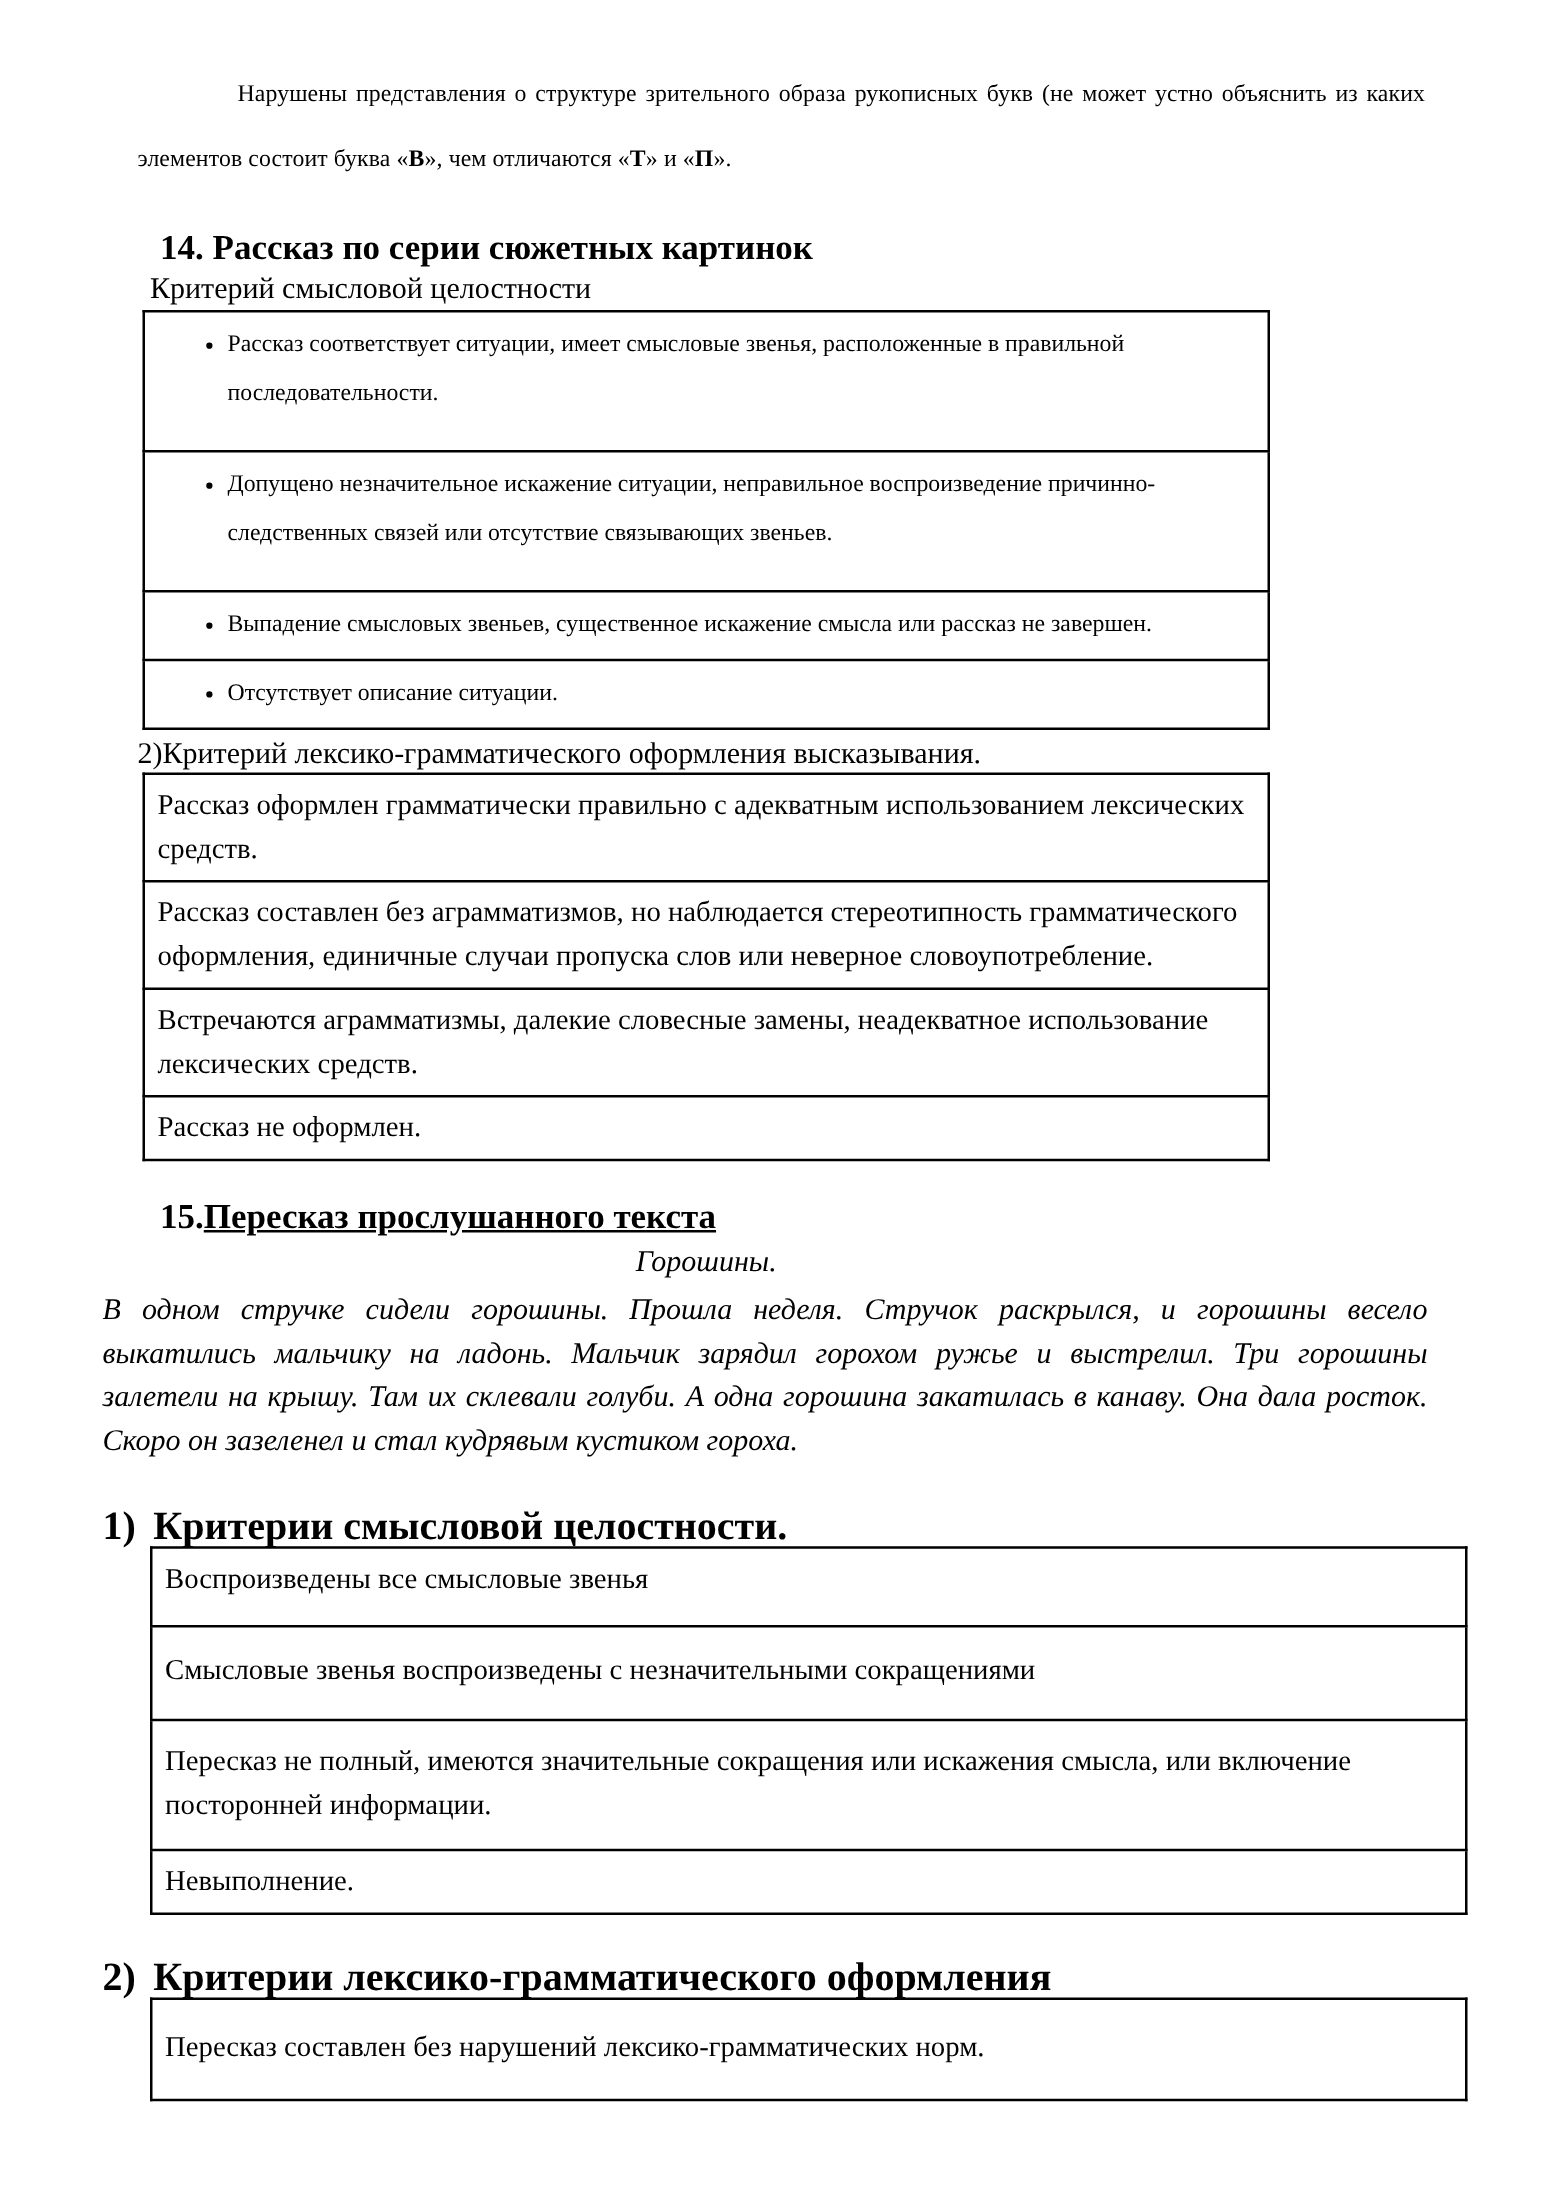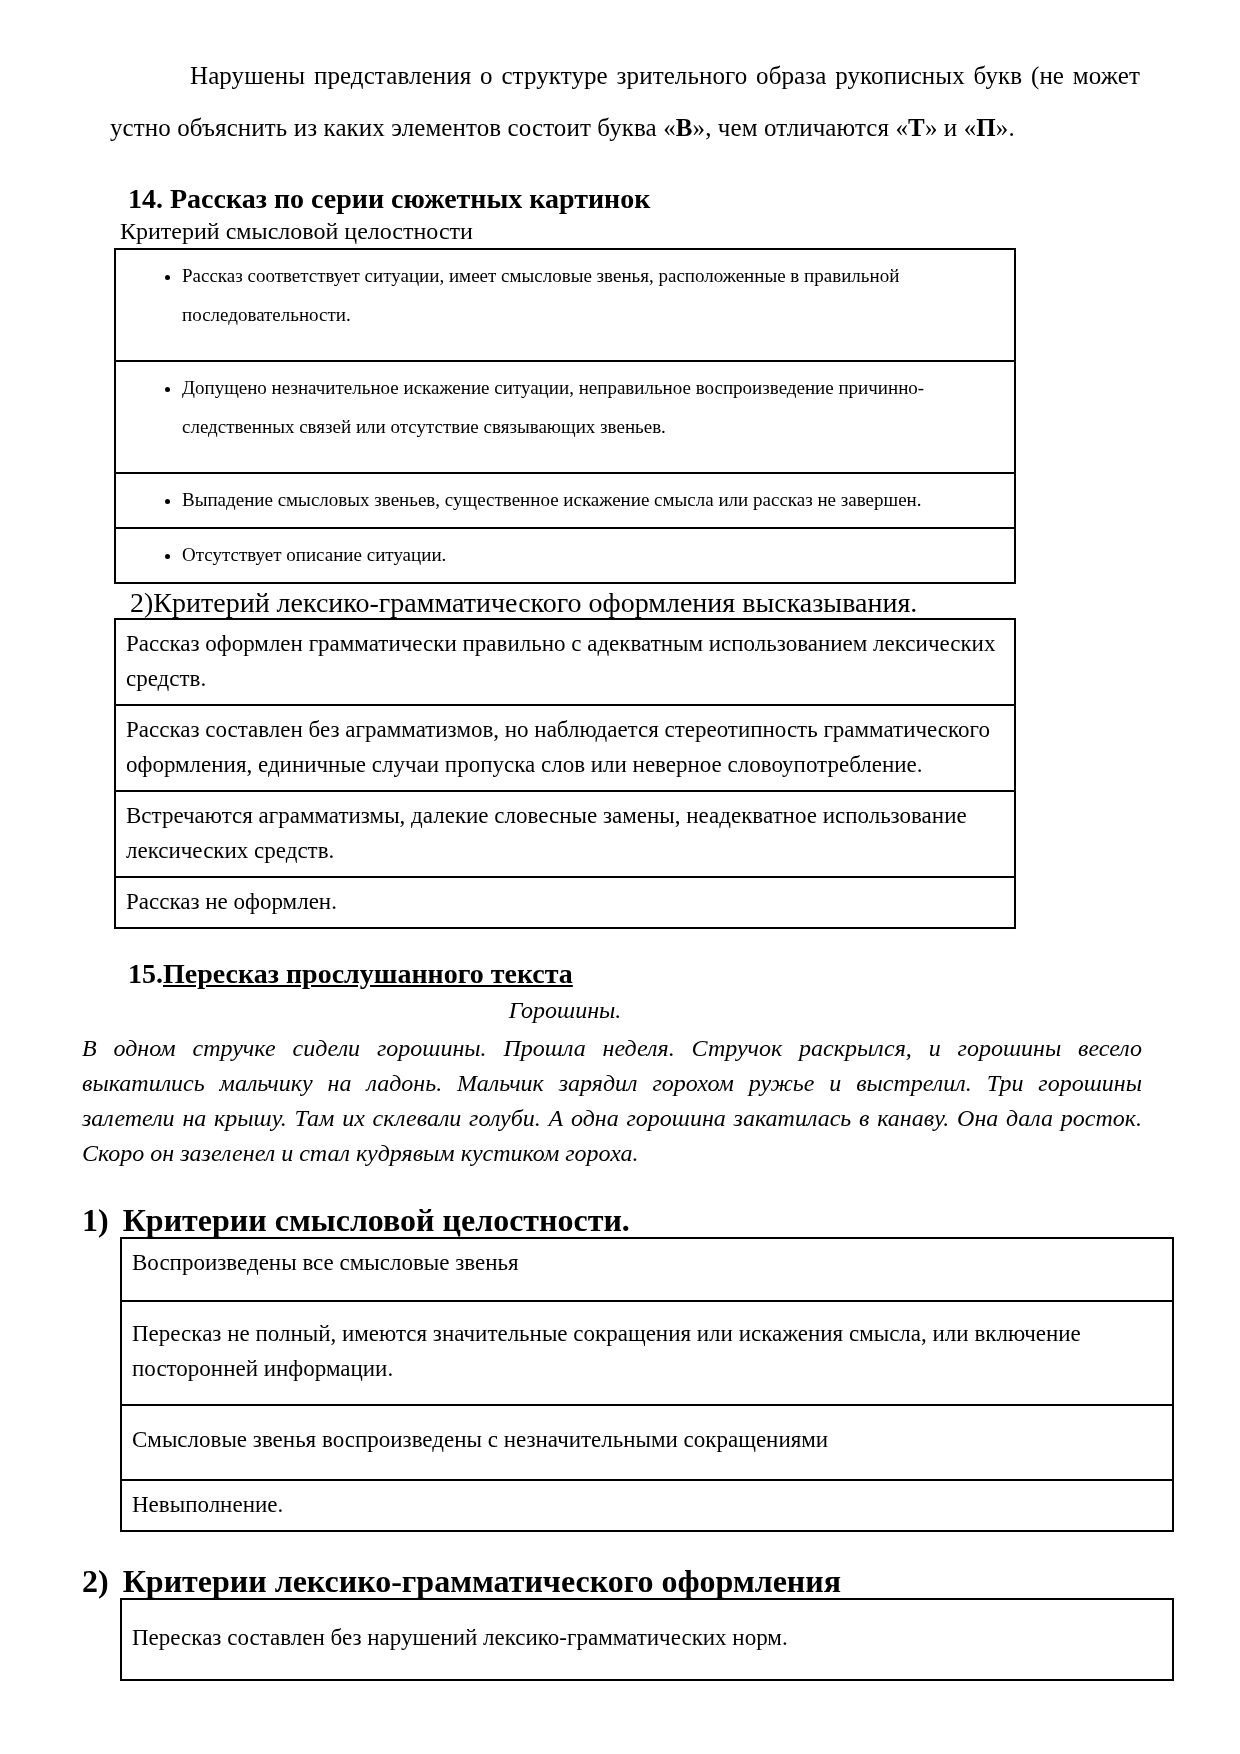--- a/index.html
+++ b/index.html
@@ -17,21 +17,21 @@
   .page {
     position: relative;
     width: 1240px;
     height: 1754px;
     box-sizing: border-box;
     padding: 40px 100px 0 110px;
   }
 
   
   .intro {
-    font-size: 25px;
+    font-size: 19px;
     line-height: 52px;
     text-align: justify;
     text-indent: 80px;
     margin: 10px 0 0 0;
     letter-spacing: 0.1px;
   }
   .intro .stress {
     font-weight: bold;
   }
 
@@ -44,22 +44,22 @@
   }
   .h-section.underlined span.u {
     text-decoration: underline;
   }
   .sub-label {
     font-size: 24px;
     margin: 2px 0 2px 10px;
     line-height: 30px;
   }
   .mid-label {
-    font-size: 28px;
-    margin: 4px 0 0 20px;
+    font-size: 24px;
+    margin: 4px 0 0 0;
     line-height: 30px;
   }
 
   
   .crit-table {
     border-collapse: collapse;
     width: 902px;
     margin-left: 4px;
     table-layout: fixed;
   }
@@ -193,26 +193,26 @@
   <div class="story-body">В одном стручке сидели горошины. Прошла неделя. Стручок раскрылся, и горошины весело выкатились мальчику на ладонь. Мальчик зарядил горохом ружье и выстрелил. Три горошины залетели на крышу. Там их склевали голуби. А одна горошина закатилась в канаву. Она дала росток. Скоро он зазеленел и стал кудрявым кустиком гороха.</div>
 
   <div class="h-num"><span class="idx">1)</span><span>Критерии смысловой целостности.</span></div>
 
   <table class="crit-table narrow">
     <tbody>
       <tr>
         <td class="pad-bottom2">Воспроизведены все смысловые звенья</td>
       </tr>
       <tr>
+        <td class="tall2">Смысловые звенья воспроизведены с незначительными сокращениями</td>
+      </tr>
+      <tr>
         <td class="tall">Пересказ не полный, имеются значительные сокращения или искажения смысла, или включение посторонней информации.</td>
       </tr>
       <tr>
-        <td class="tall2">Смысловые звенья воспроизведены с незначительными сокращениями</td>
-      </tr>
-      <tr>
         <td>Невыполнение.</td>
       </tr>
     </tbody>
   </table>
 
   <div class="h-num"><span class="idx">2)</span><span>Критерии лексико-грамматического оформления</span></div>
 
   <table class="crit-table narrow">
     <tbody>
       <tr>

